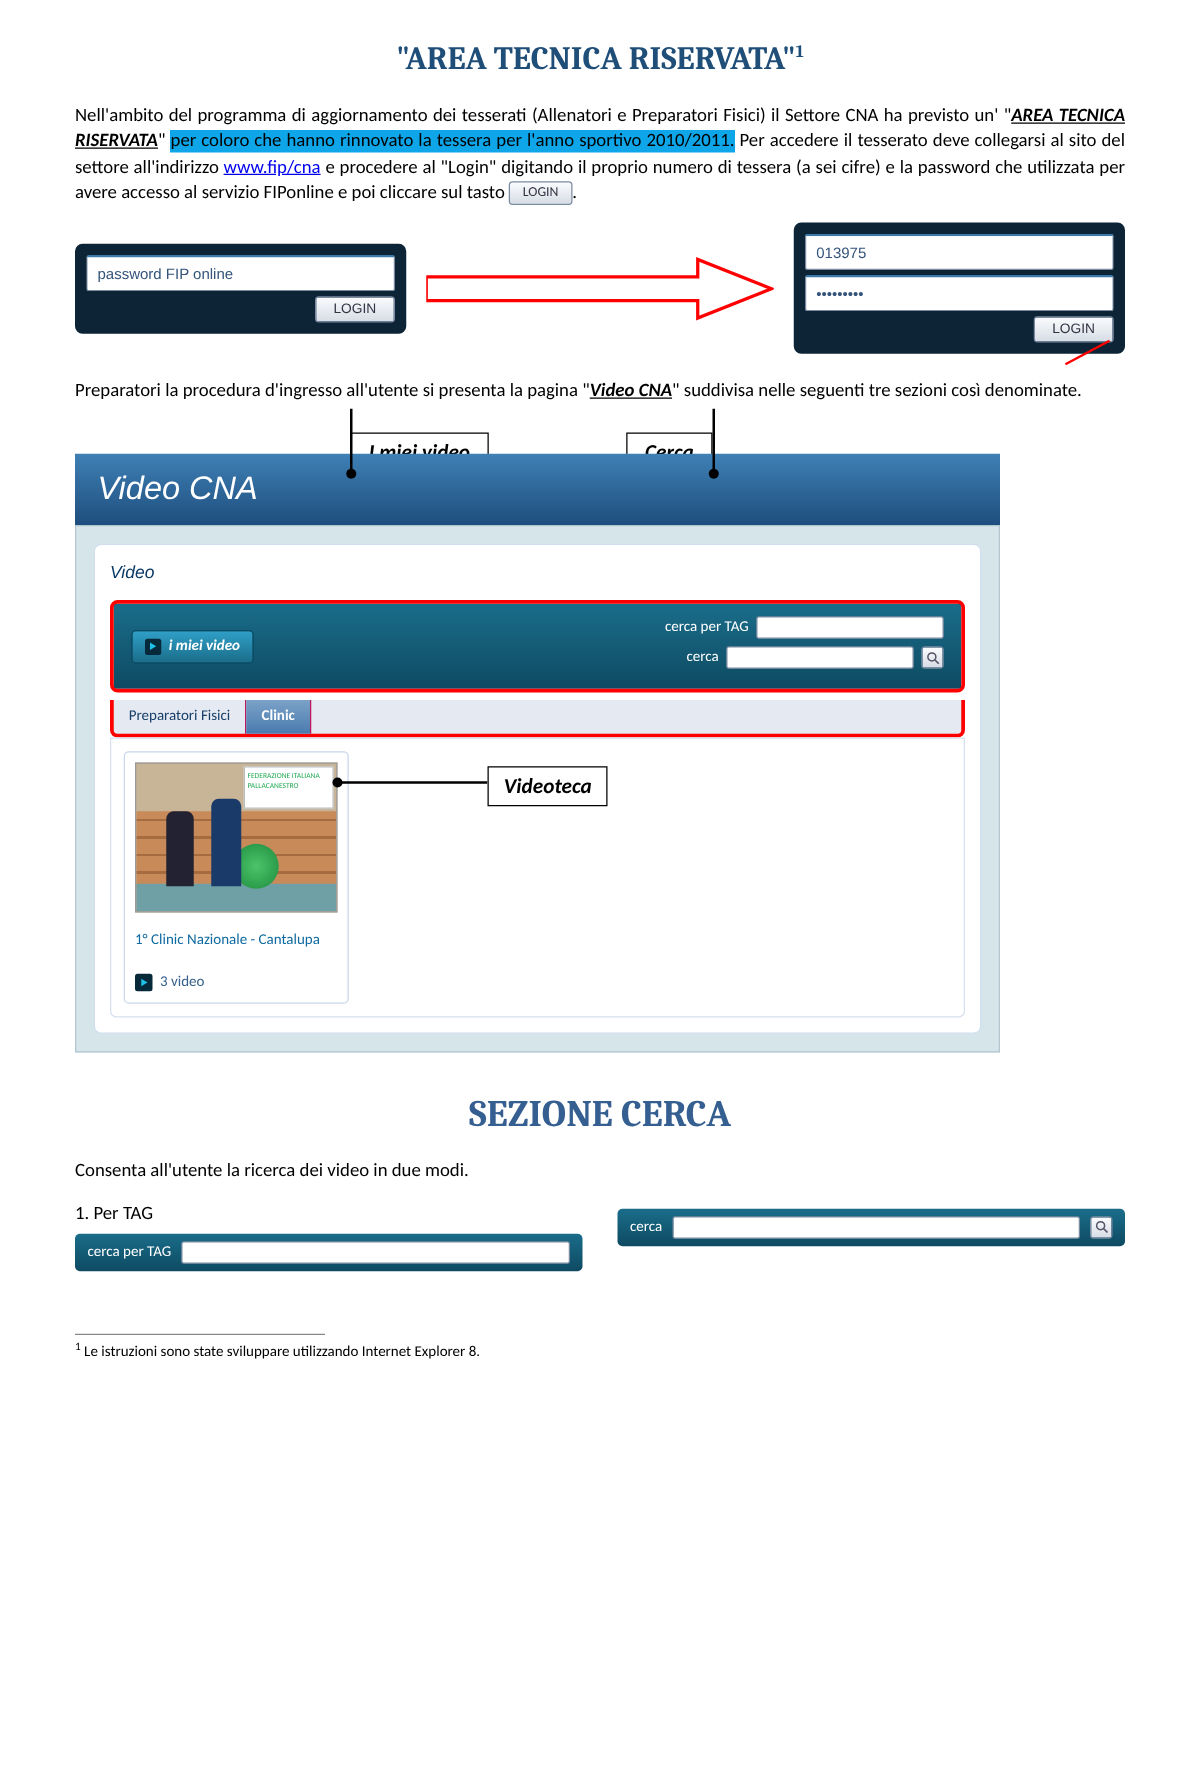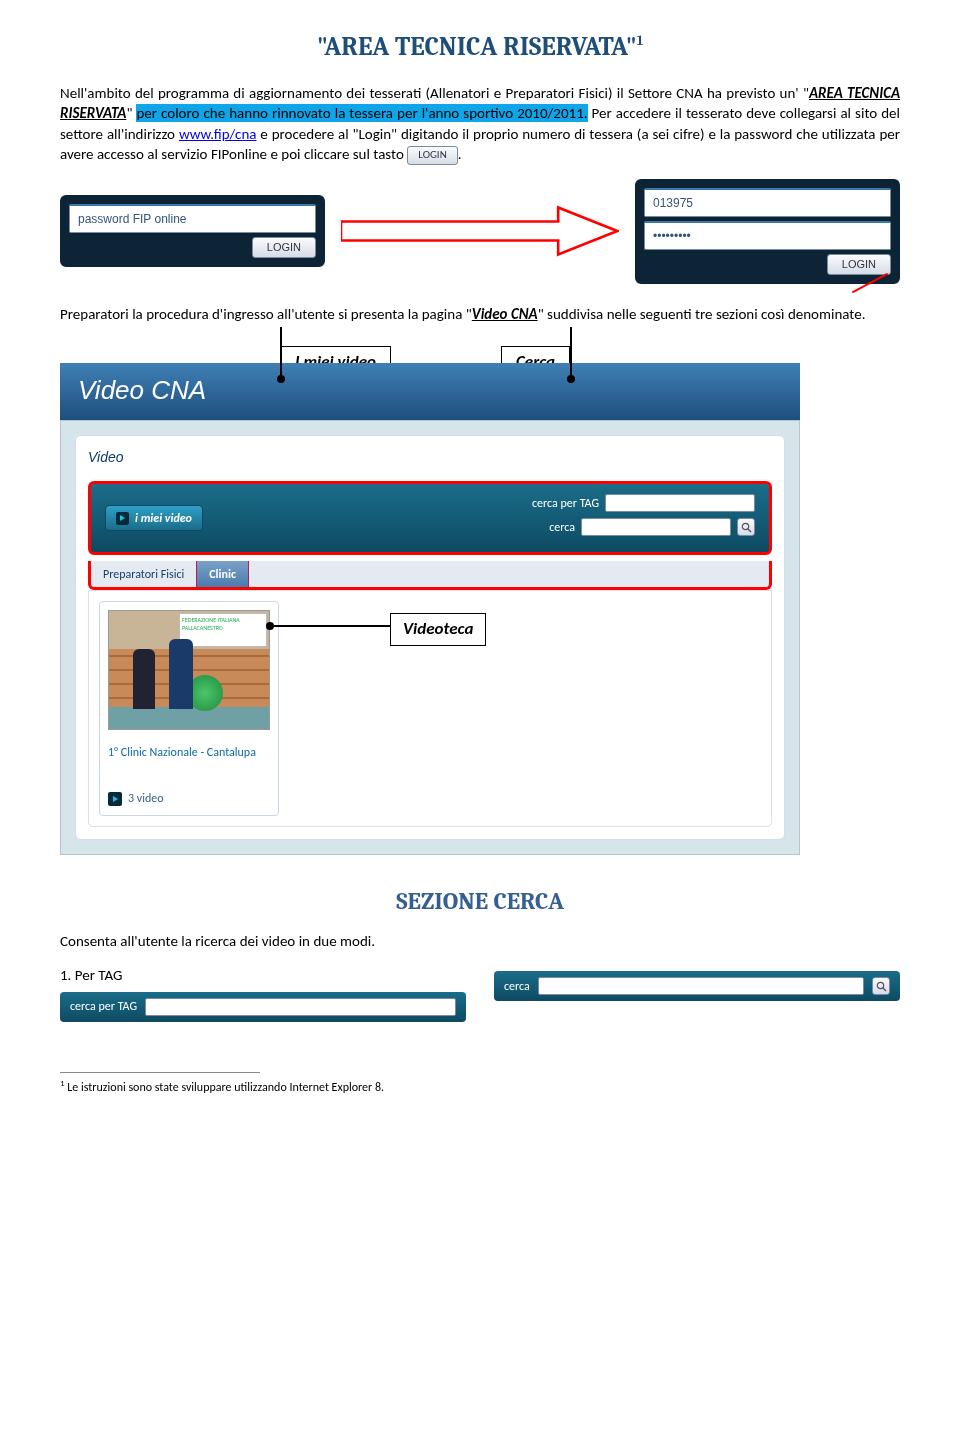--- a/index.html
+++ b/index.html
@@ -174,44 +174,44 @@
     border:1px solid #999;
   }
   .brick { position:absolute; left:0; top:38px; right:0; height:62px;
     background: repeating-linear-gradient(0deg,#c98a5a 0,#c98a5a 12px,#a66c40 12px,#a66c40 14px);
   }
   .floor { position:absolute; left:0; bottom:0; right:0; height:22px; background:#6fa0a6; }
   .ball { position:absolute; width:36px; height:36px; border-radius:50%;
     background: radial-gradient(#4cc56b,#1e8a3d); bottom:18px; left:78px; }
   .person1 { position:absolute; width:22px; height:60px; background:#223; bottom:20px; left:24px; border-radius:6px 6px 0 0; }
   .person2 { position:absolute; width:24px; height:70px; background:#1a3a6a; bottom:20px; left:60px; border-radius:6px 6px 0 0; }
-  .banner { position:absolute; top:2px; right:2px; width:88px; height:34px; background:#fff; border:1px solid #bbb; font-size:6px; padding:2px; color:#2a5; }
+  .banner { position:absolute; top:2px; right:2px; width:72px; height:34px; background:#fff; border:1px solid #bbb; font-size:6px; padding:2px; color:#2a5; }
   .thumb-title { color:#0e6aa0; font-size:12px; margin:14px 0 18px; }
   .thumb-footer { display:flex; align-items:center; gap:6px; }
   .thumb-footer .play { width:14px; height:14px; background:#062a3a; display:flex; align-items:center; justify-content:center; border-radius:2px; }
   .thumb-footer .play::after { content:''; border-left:5px solid #1fbfe8; border-top:3px solid transparent; border-bottom:3px solid transparent; }
-  .thumb-footer span { color:#365f8d; font-size:12px;margin-top:12px; }
+  .thumb-footer span { color:#365f8d; font-size:12px; }
 
   .callout-line1 { position:absolute; width:2px; height:52px; background:#000; top:-36px; left:220px; }
   .callout-line1::after { content:''; position:absolute; width:8px; height:8px; background:#000; border-radius:50%; bottom:-4px; left:-3px; }
   .callout-line2 { position:absolute; width:2px; height:52px; background:#000; top:-36px; left:510px; }
   .callout-line2::after { content:''; position:absolute; width:8px; height:8px; background:#000; border-radius:50%; bottom:-4px; left:-3px; }
 
   .callout-lib {
     position: absolute; top: 250px; left: 330px;
     background:#fff; border:1px solid #000; padding:4px 12px; font-style:italic; font-weight:bold; font-size:17px;
   }
   .callout-lib-line {
     position:absolute; width:120px; height:2px; background:#000; top:262px; left:210px;
   }
   .callout-lib-line::before { content:''; position:absolute; width:8px; height:8px; background:#000; border-radius:50%; left:-4px; top:-3px; }
 
   .sezione {
     text-align:center; color:#365f91; font-family: Cambria, Georgia, serif;
-    font-size:24px; font-weight:bold; margin: 30px 0 14px;
+    font-size:30px; font-weight:bold; margin: 30px 0 14px;
   }
   .two-col { display:flex; gap:28px; }
   .two-col > div { flex:1; }
   .cerca-bar {
     background: linear-gradient(#1a6d8a,#0e4a62);
     padding:6px 10px; display:flex; align-items:center; gap:8px;
     border-radius:4px; margin-top:6px;
   }
   .cerca-bar .lbl { color:#fff; font-size:12px; }
   .cerca-bar input { flex:1; height:18px; border:1px solid #7a8aa0; border-radius:2px; background:#fff; font-size:11px; padding:0 4px; }

